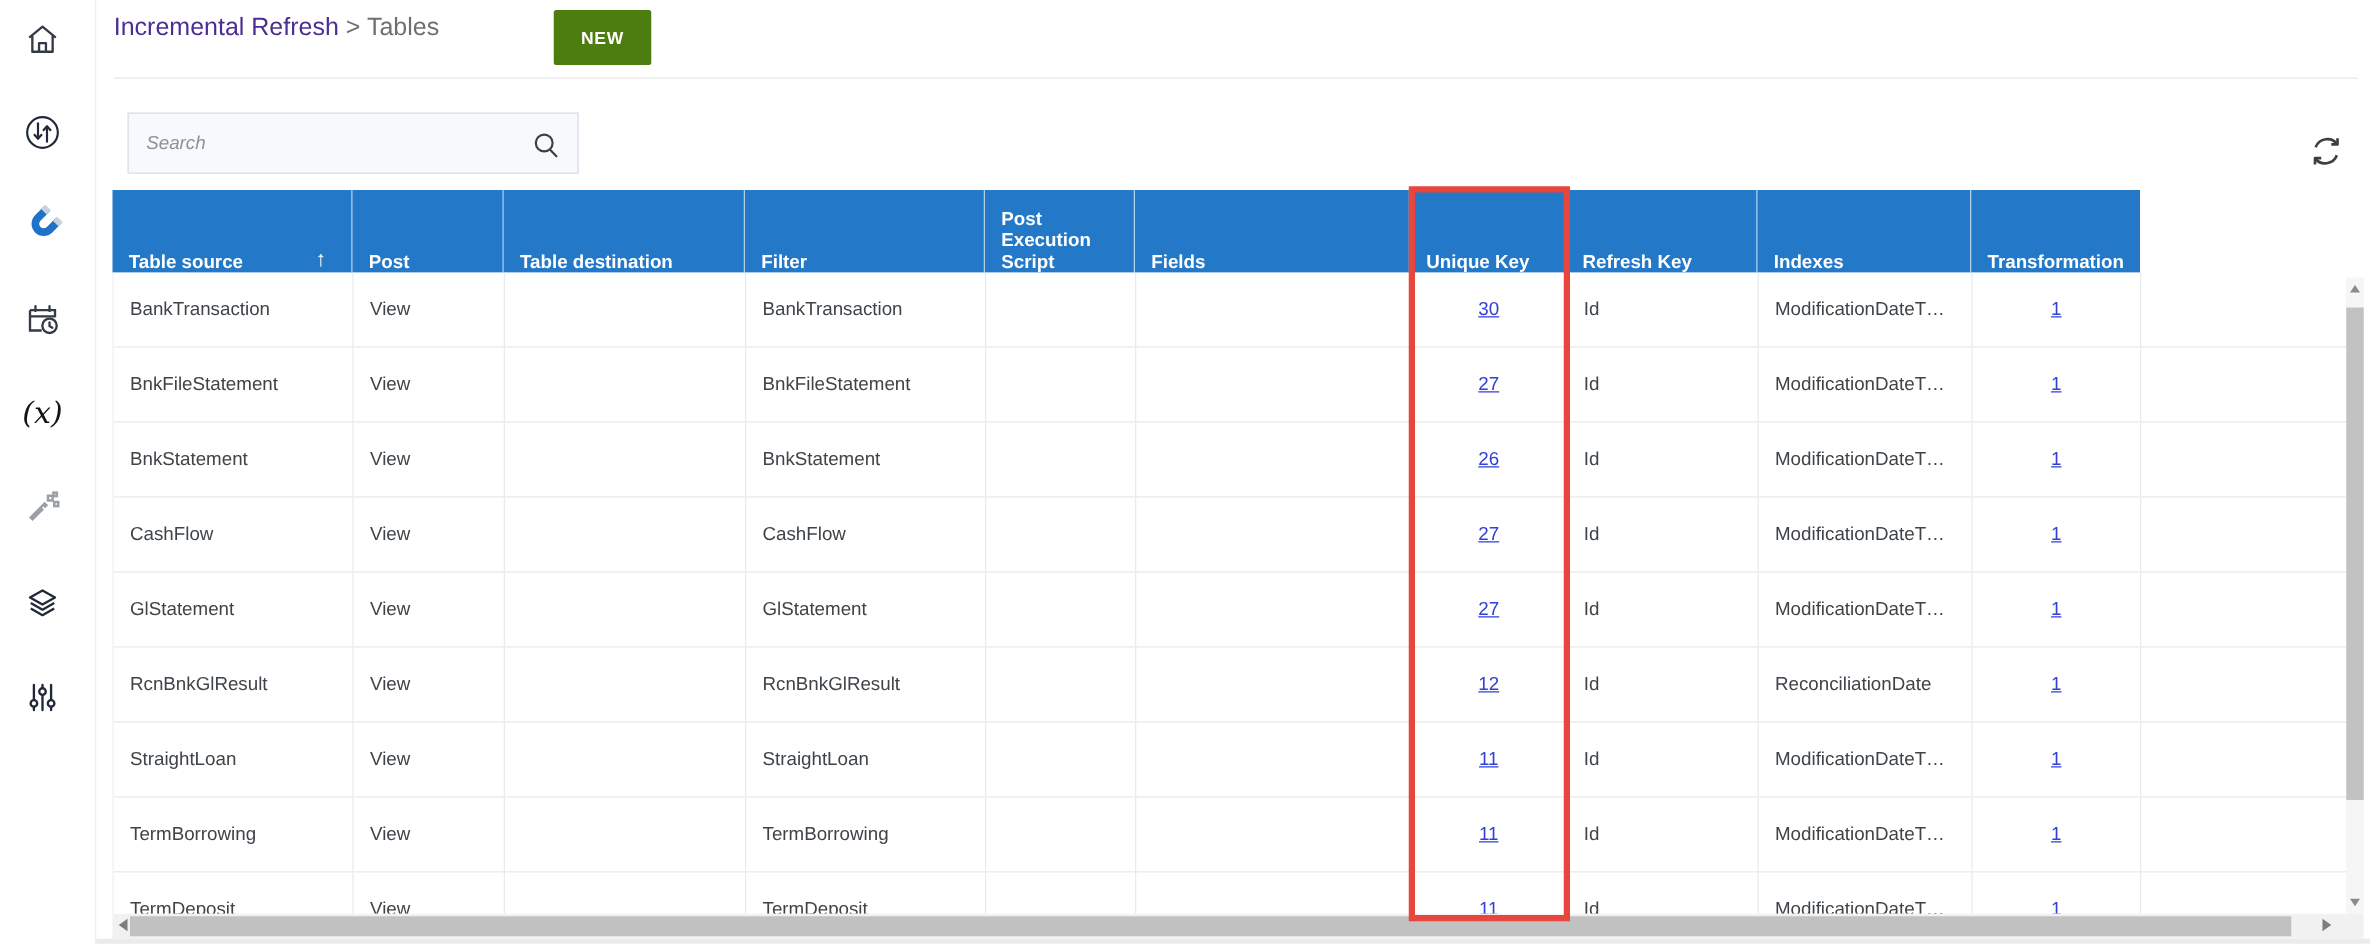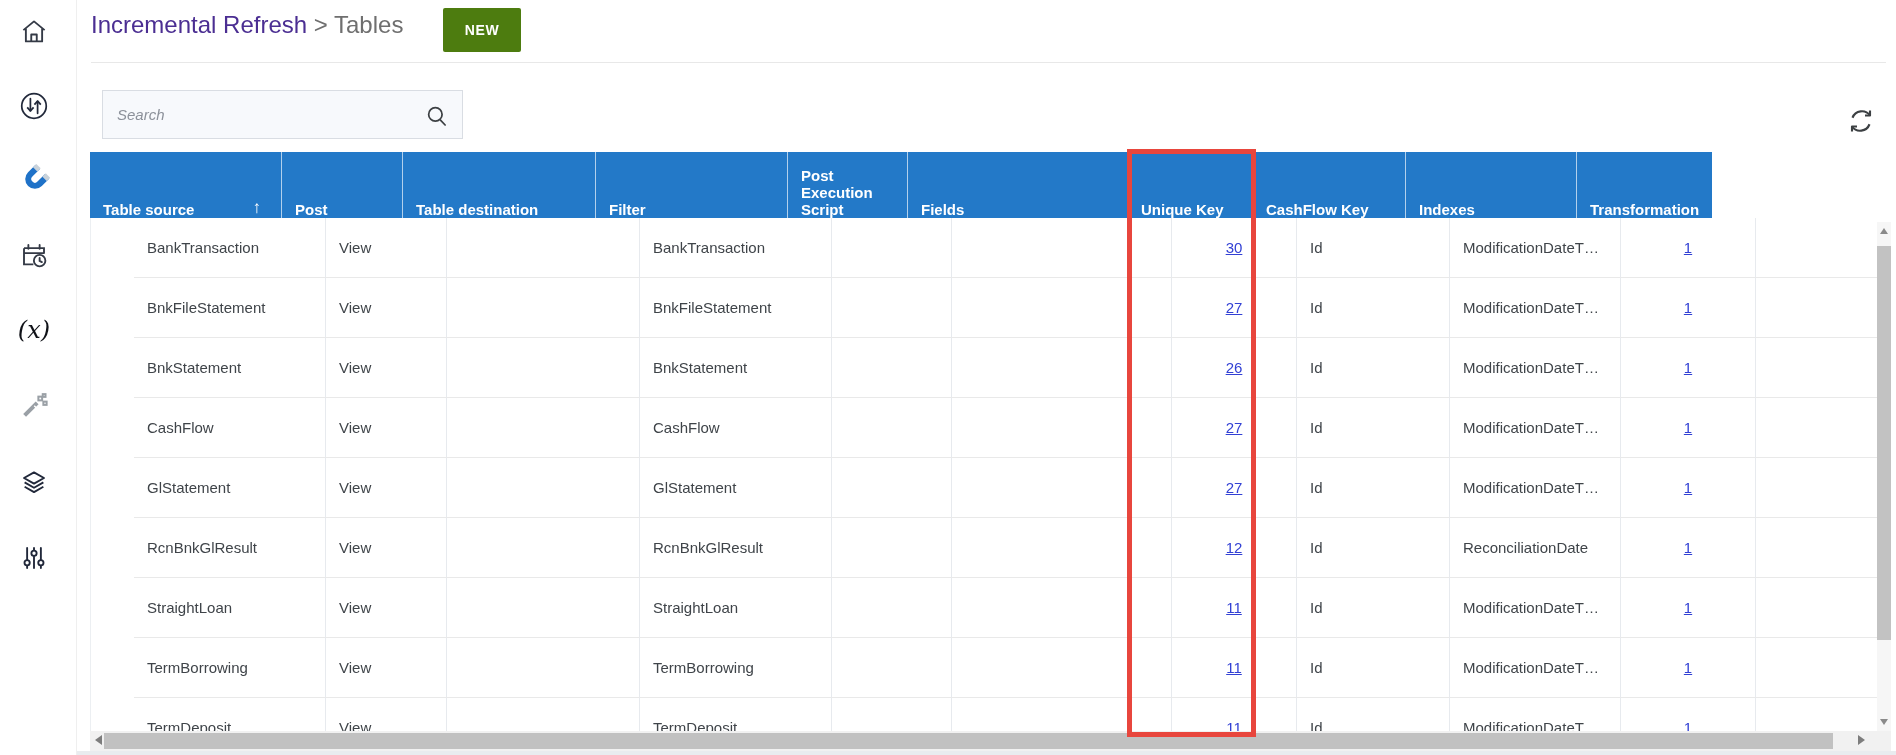--- a/index.html
+++ b/index.html
@@ -8,21 +8,21 @@
 
   
   .sidebar { position:absolute; left:0; top:0; width:77px; height:755px;
              background:#ffffff; border-right:1px solid #efefef; }
   .side-item { position:absolute; left:16px; width:36px; height:36px;
                display:flex; align-items:center; justify-content:center; cursor:pointer; }
   .side-item svg { display:block; }
   .fx-glyph { font-family:"DejaVu Serif", serif; font-style:italic; font-size:24px; color:#101218; }
 
   
-  .breadcrumb { position:absolute; left:91px; top:11px; font-size:24px; white-space:nowrap; }
+  .breadcrumb { position:absolute; left:91px; top:11px; font-size:20px; white-space:nowrap; }
   .crumb-primary { color:#4b2e92; cursor:pointer; }
   .crumb-sep, .crumb-secondary { color:#6f6f6f; }
   .new-btn { position:absolute; left:443px; top:8px; width:78px; height:44px;
              background:#4d7c0f; color:#ffffff; font-size:14px; font-weight:bold;
              letter-spacing:.6px; border:none; border-radius:2px; cursor:pointer; }
   .header-divider { position:absolute; left:91px; top:62px; width:1795px; height:1px; background:#e8e8e8; }
 
   
   .search-box { position:absolute; left:102px; top:90px; width:361px; height:49px;
                 background:#f7f9fc; border:1px solid #d9dde3; }
@@ -38,21 +38,21 @@
   
   .thead, .trow { display:grid;
      grid-template-columns:192px 121px 193px 192px 120px 220px 125px 153px 171px 135px 165px; }
   .thead { position:absolute; left:90px; top:152px; width:1787px; height:66px; }
   .th { background:#2379c8; color:#ffffff; font-size:15px; font-weight:bold;
         display:flex; align-items:flex-end; padding-left:13px;
         border-right:1px solid rgba(255,255,255,.65);gap:32px; }
   .th:last-child { border-right:none; }
   .sort-arrow { margin-left:26px; font-size:17px; font-weight:bold; }
   .tbody { position:absolute; left:90px; top:218px; width:1787px; height:513px;
-           overflow:hidden; border-left:1px solid #eceff2;padding-left:43px; }
+           overflow:hidden; border-left:1px solid #eceff2; }
   .trow { height:60px; background:#ffffff; }
   .td { display:flex; align-items:center; padding-left:13px; font-size:15px; color:#3f4449;
         border-right:1px solid #e7eaee; border-bottom:1px solid #e9e9e9; overflow:hidden;
         white-space:nowrap; }
   .td.center { justify-content:center; padding-left:0; }
   .cell-link { color:#3240d4; text-decoration:underline; cursor:pointer; }
 
   
   .fields-highlight { position:absolute; left:1127px; top:149px; width:129px; height:588px;
                       border:5px solid #e8463d; z-index:30; pointer-events:none; }
@@ -191,21 +191,21 @@
   <div class="th">
     <span>Table source</span>
     <span class="sort-arrow">↑</span>
   </div>
   <div class="th">Post</div>
   <div class="th">Table destination</div>
   <div class="th">Filter</div>
   <div class="th">Post Execution Script</div>
   <div class="th">Fields</div>
   <div class="th">Unique Key</div>
-  <div class="th">CashFlow Key</div>
+  <div class="th">Refresh Key</div>
   <div class="th">Indexes</div>
   <div class="th">Transformation</div>
 </div>
 
 <div class="tbody">
     <div class="trow">
       <div class="td">BankTransaction</div>
       <div class="td">View</div>
       <div class="td"></div>
       <div class="td">BankTransaction</div>

